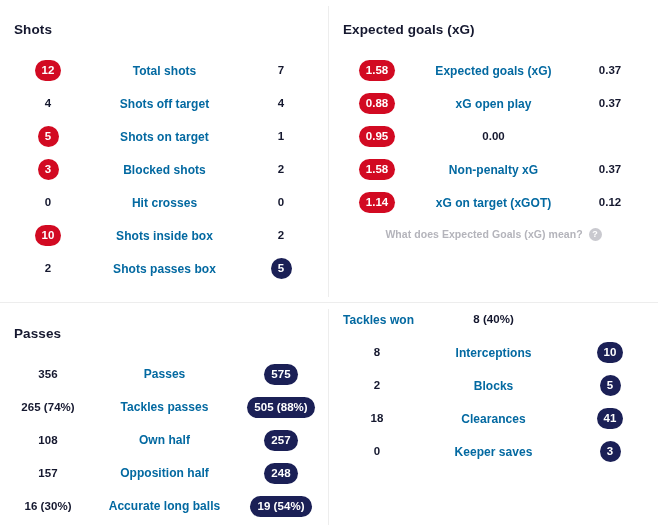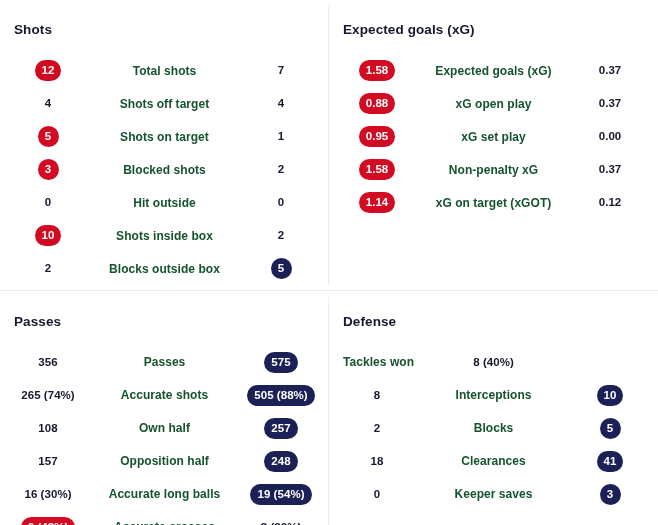--- a/index.html
+++ b/index.html
@@ -62,35 +62,35 @@
     text-align: left;
     font-size: 13.5px;
     font-weight: bold;
     color: #15182f;
     letter-spacing: 0.1px;
     padding-top: 11px;
     padding-bottom: 6px;
   }
 
   .rows {
-    padding-bottom: 6px;
+    padding-bottom: 18px;
   }
 
   .stat-row {
     display: grid;
     grid-template-columns: 68px 1fr 68px;
     align-items: center;
     height: 33px;
   }
 
   .stat-label {
     text-align: center;
     font-size: 12px;
     font-weight: bold;
-    color: #14532d;
+    color: #0369a1;
     letter-spacing: 0.05px;
     white-space: nowrap;
   }
 
   .val {
     display: flex;
     align-items: center;
     font-size: 11.5px;
     font-weight: bold;
     letter-spacing: 0.05px;
@@ -192,41 +192,41 @@
         <div class="stat-label">Blocked shots</div>
         <div class="val right">
             <span class="plain">2</span>
           </div>
       </div>
 
       <div class="stat-row">
         <div class="val left">
             <span class="plain">0</span>
           </div>
-        <div class="stat-label">Hit outside</div>
+        <div class="stat-label">Hit crosses</div>
         <div class="val right">
             <span class="plain">0</span>
           </div>
       </div>
 
       <div class="stat-row">
         <div class="val left">
             <span class="chip red">10</span>
           </div>
         <div class="stat-label">Shots inside box</div>
         <div class="val right">
             <span class="plain">2</span>
           </div>
       </div>
 
       <div class="stat-row">
         <div class="val left">
             <span class="plain">2</span>
           </div>
-        <div class="stat-label">Blocks outside box</div>
+        <div class="stat-label">Shots passes box</div>
         <div class="val right">
             <span class="chip navy">5</span>
           </div>
       </div>
 
     </div>
   </section>
 
   <section class="panel row-top">
     <h2 class="panel-title">Expected goals (xG)</h2>
@@ -249,21 +249,20 @@
         <div class="stat-label">xG open play</div>
         <div class="val right">
             <span class="plain">0.37</span>
           </div>
       </div>
 
       <div class="stat-row">
         <div class="val left">
             <span class="chip red">0.95</span>
           </div>
-        <div class="stat-label">xG set play</div>
         <div class="val right">
             <span class="plain">0.00</span>
           </div>
       </div>
 
       <div class="stat-row">
         <div class="val left">
             <span class="chip red">1.58</span>
           </div>
         <div class="stat-label">Non-penalty xG</div>
@@ -275,20 +274,24 @@
       <div class="stat-row">
         <div class="val left">
             <span class="chip red">1.14</span>
           </div>
         <div class="stat-label">xG on target (xGOT)</div>
         <div class="val right">
             <span class="plain">0.12</span>
           </div>
       </div>
 
+      <div class="xg-note">
+        <span>What does Expected Goals (xG) mean?</span>
+        <span class="help-icon">?</span>
+      </div>
 
     </div>
   </section>
 
   <section class="panel col-left">
     <h2 class="panel-title">Passes</h2>
     <div class="rows">
 
       <div class="stat-row">
         <div class="val left">
@@ -297,21 +300,21 @@
         <div class="stat-label">Passes</div>
         <div class="val right">
             <span class="chip navy">575</span>
           </div>
       </div>
 
       <div class="stat-row">
         <div class="val left">
             <span class="plain">265 (74%)</span>
           </div>
-        <div class="stat-label">Accurate shots</div>
+        <div class="stat-label">Tackles passes</div>
         <div class="val right">
             <span class="chip navy">505 (88%)</span>
           </div>
       </div>
 
       <div class="stat-row">
         <div class="val left">
             <span class="plain">108</span>
           </div>
         <div class="stat-label">Own half</div>
@@ -347,21 +350,20 @@
         <div class="stat-label">Accurate crosses</div>
         <div class="val right">
             <span class="plain">3 (30%)</span>
           </div>
       </div>
 
     </div>
   </section>
 
   <section class="panel has-bottom-rule">
-    <h2 class="panel-title">Defense</h2>
     <div class="rows">
 
       <div class="stat-row">
         <div class="stat-label">Tackles won</div>
         <div class="val right">
             <span class="plain">8 (40%)</span>
           </div>
       </div>
 
       <div class="stat-row">

